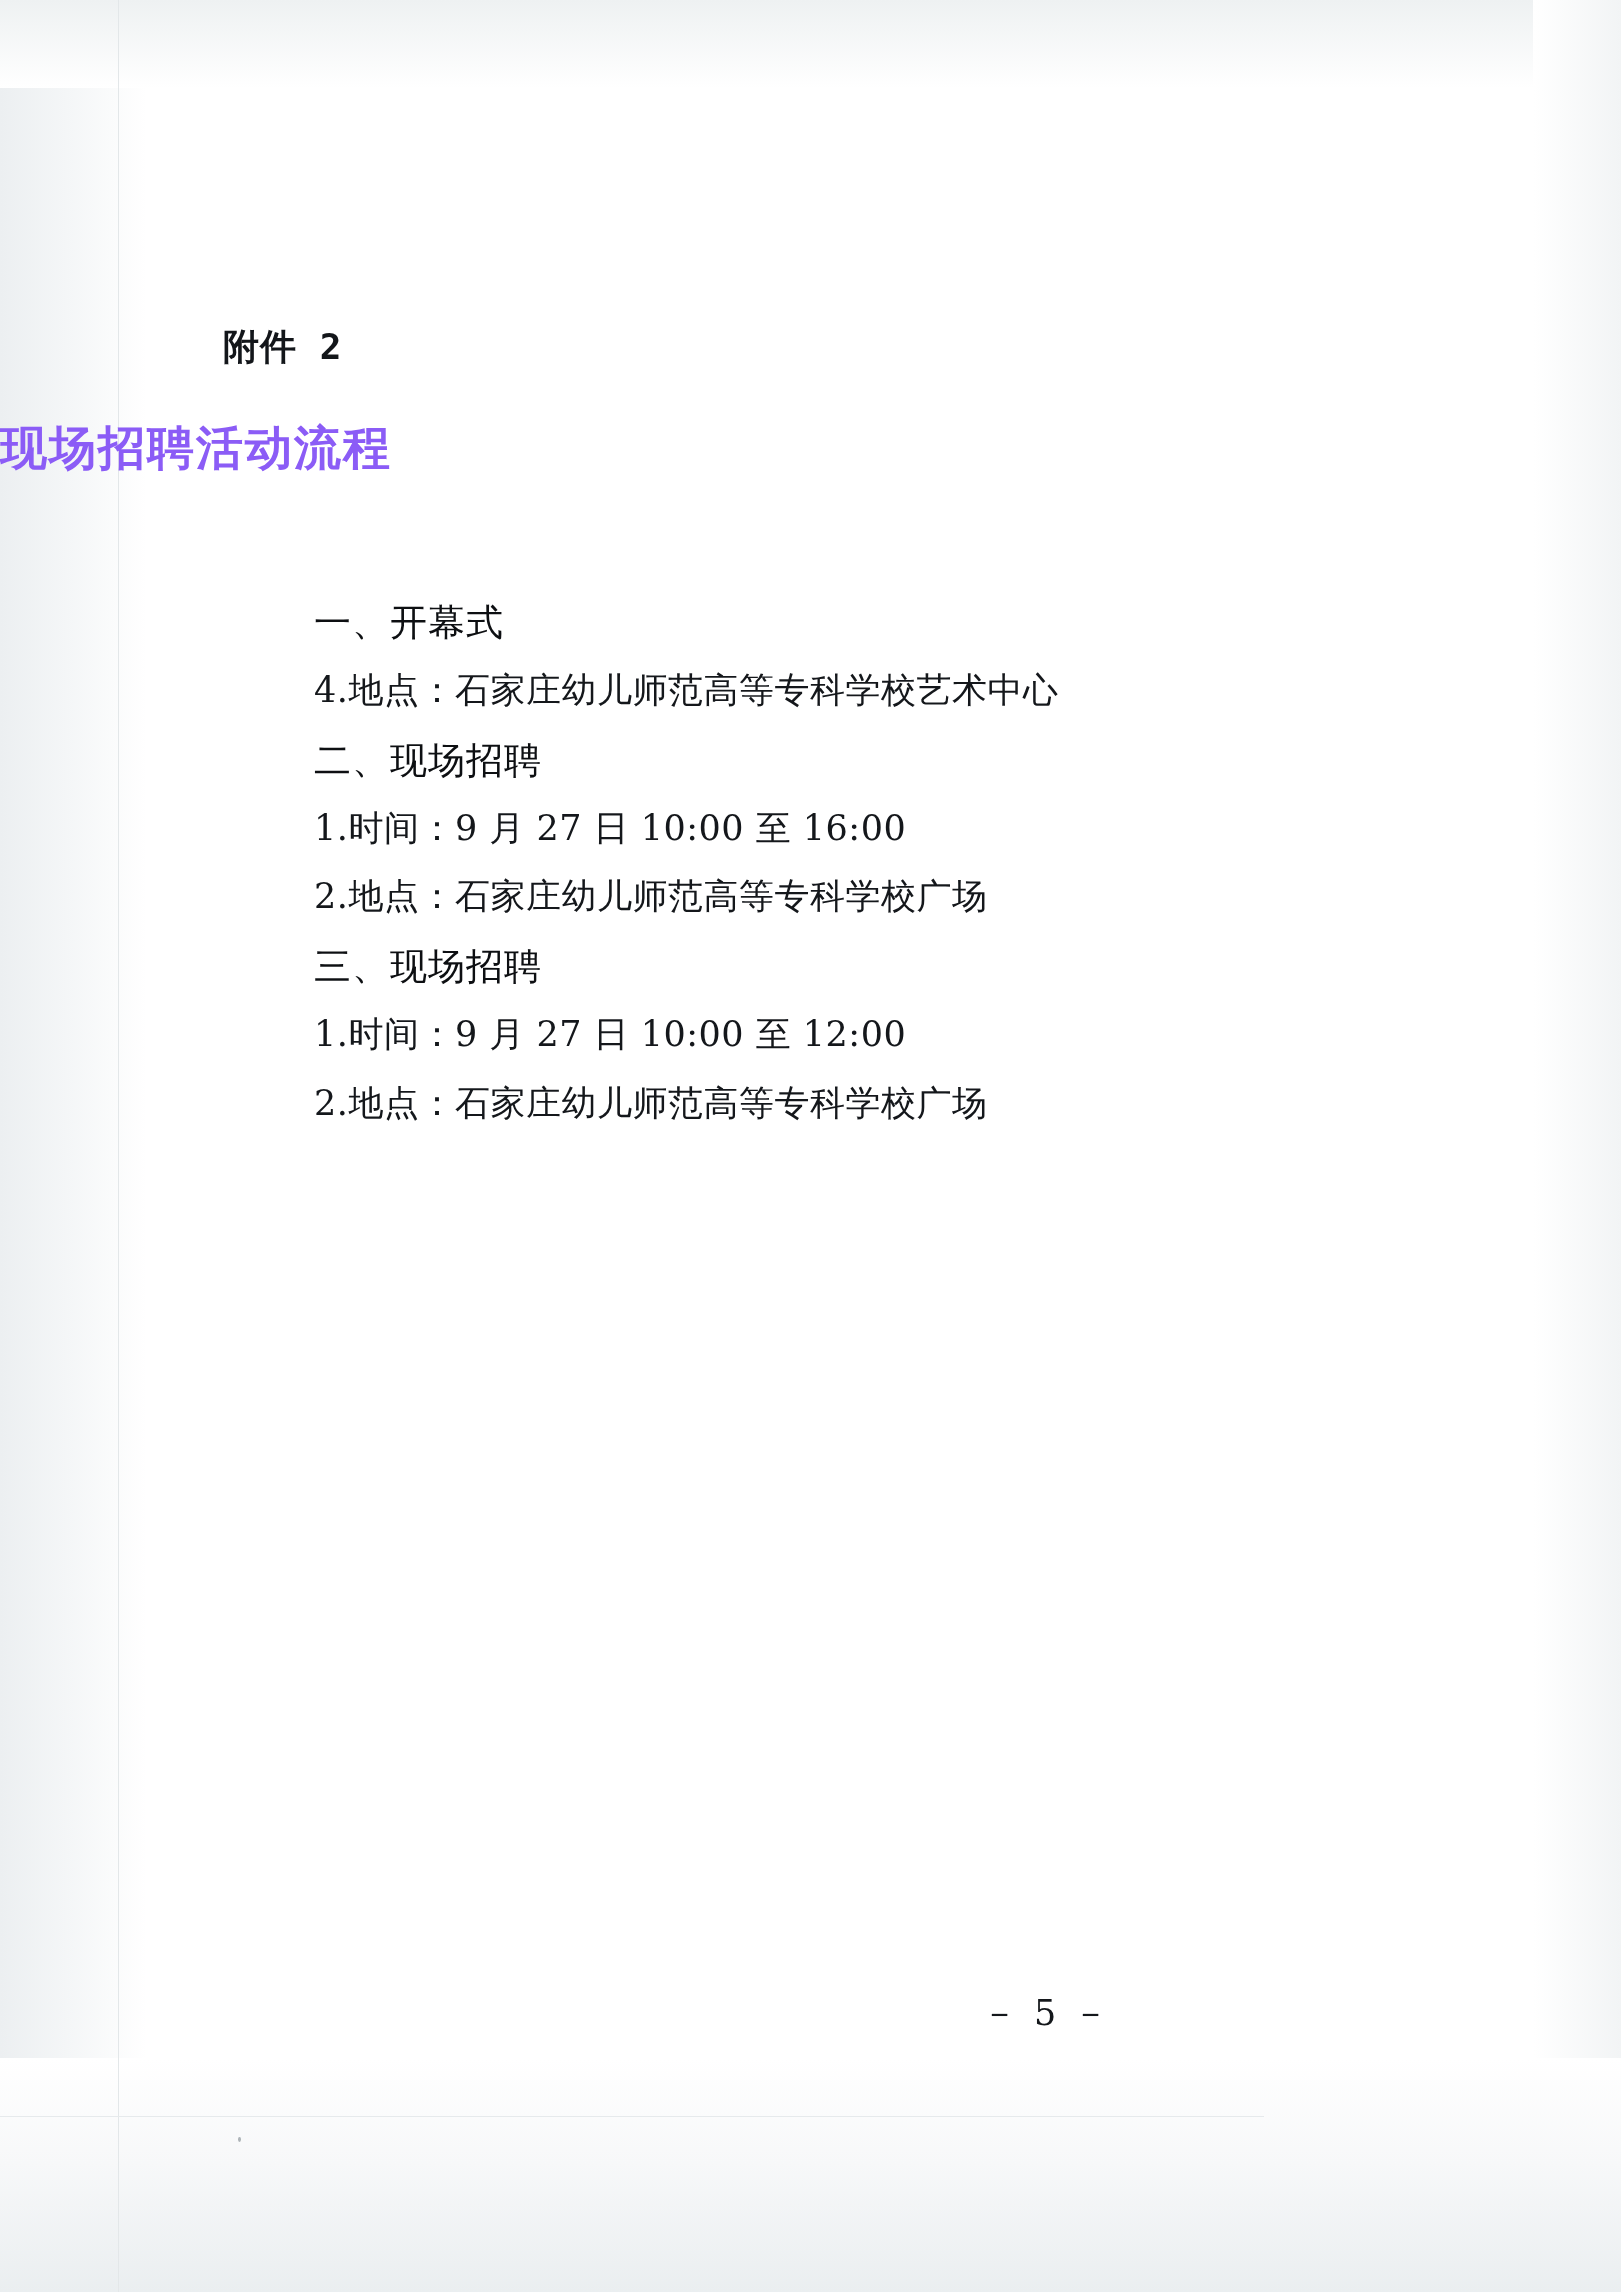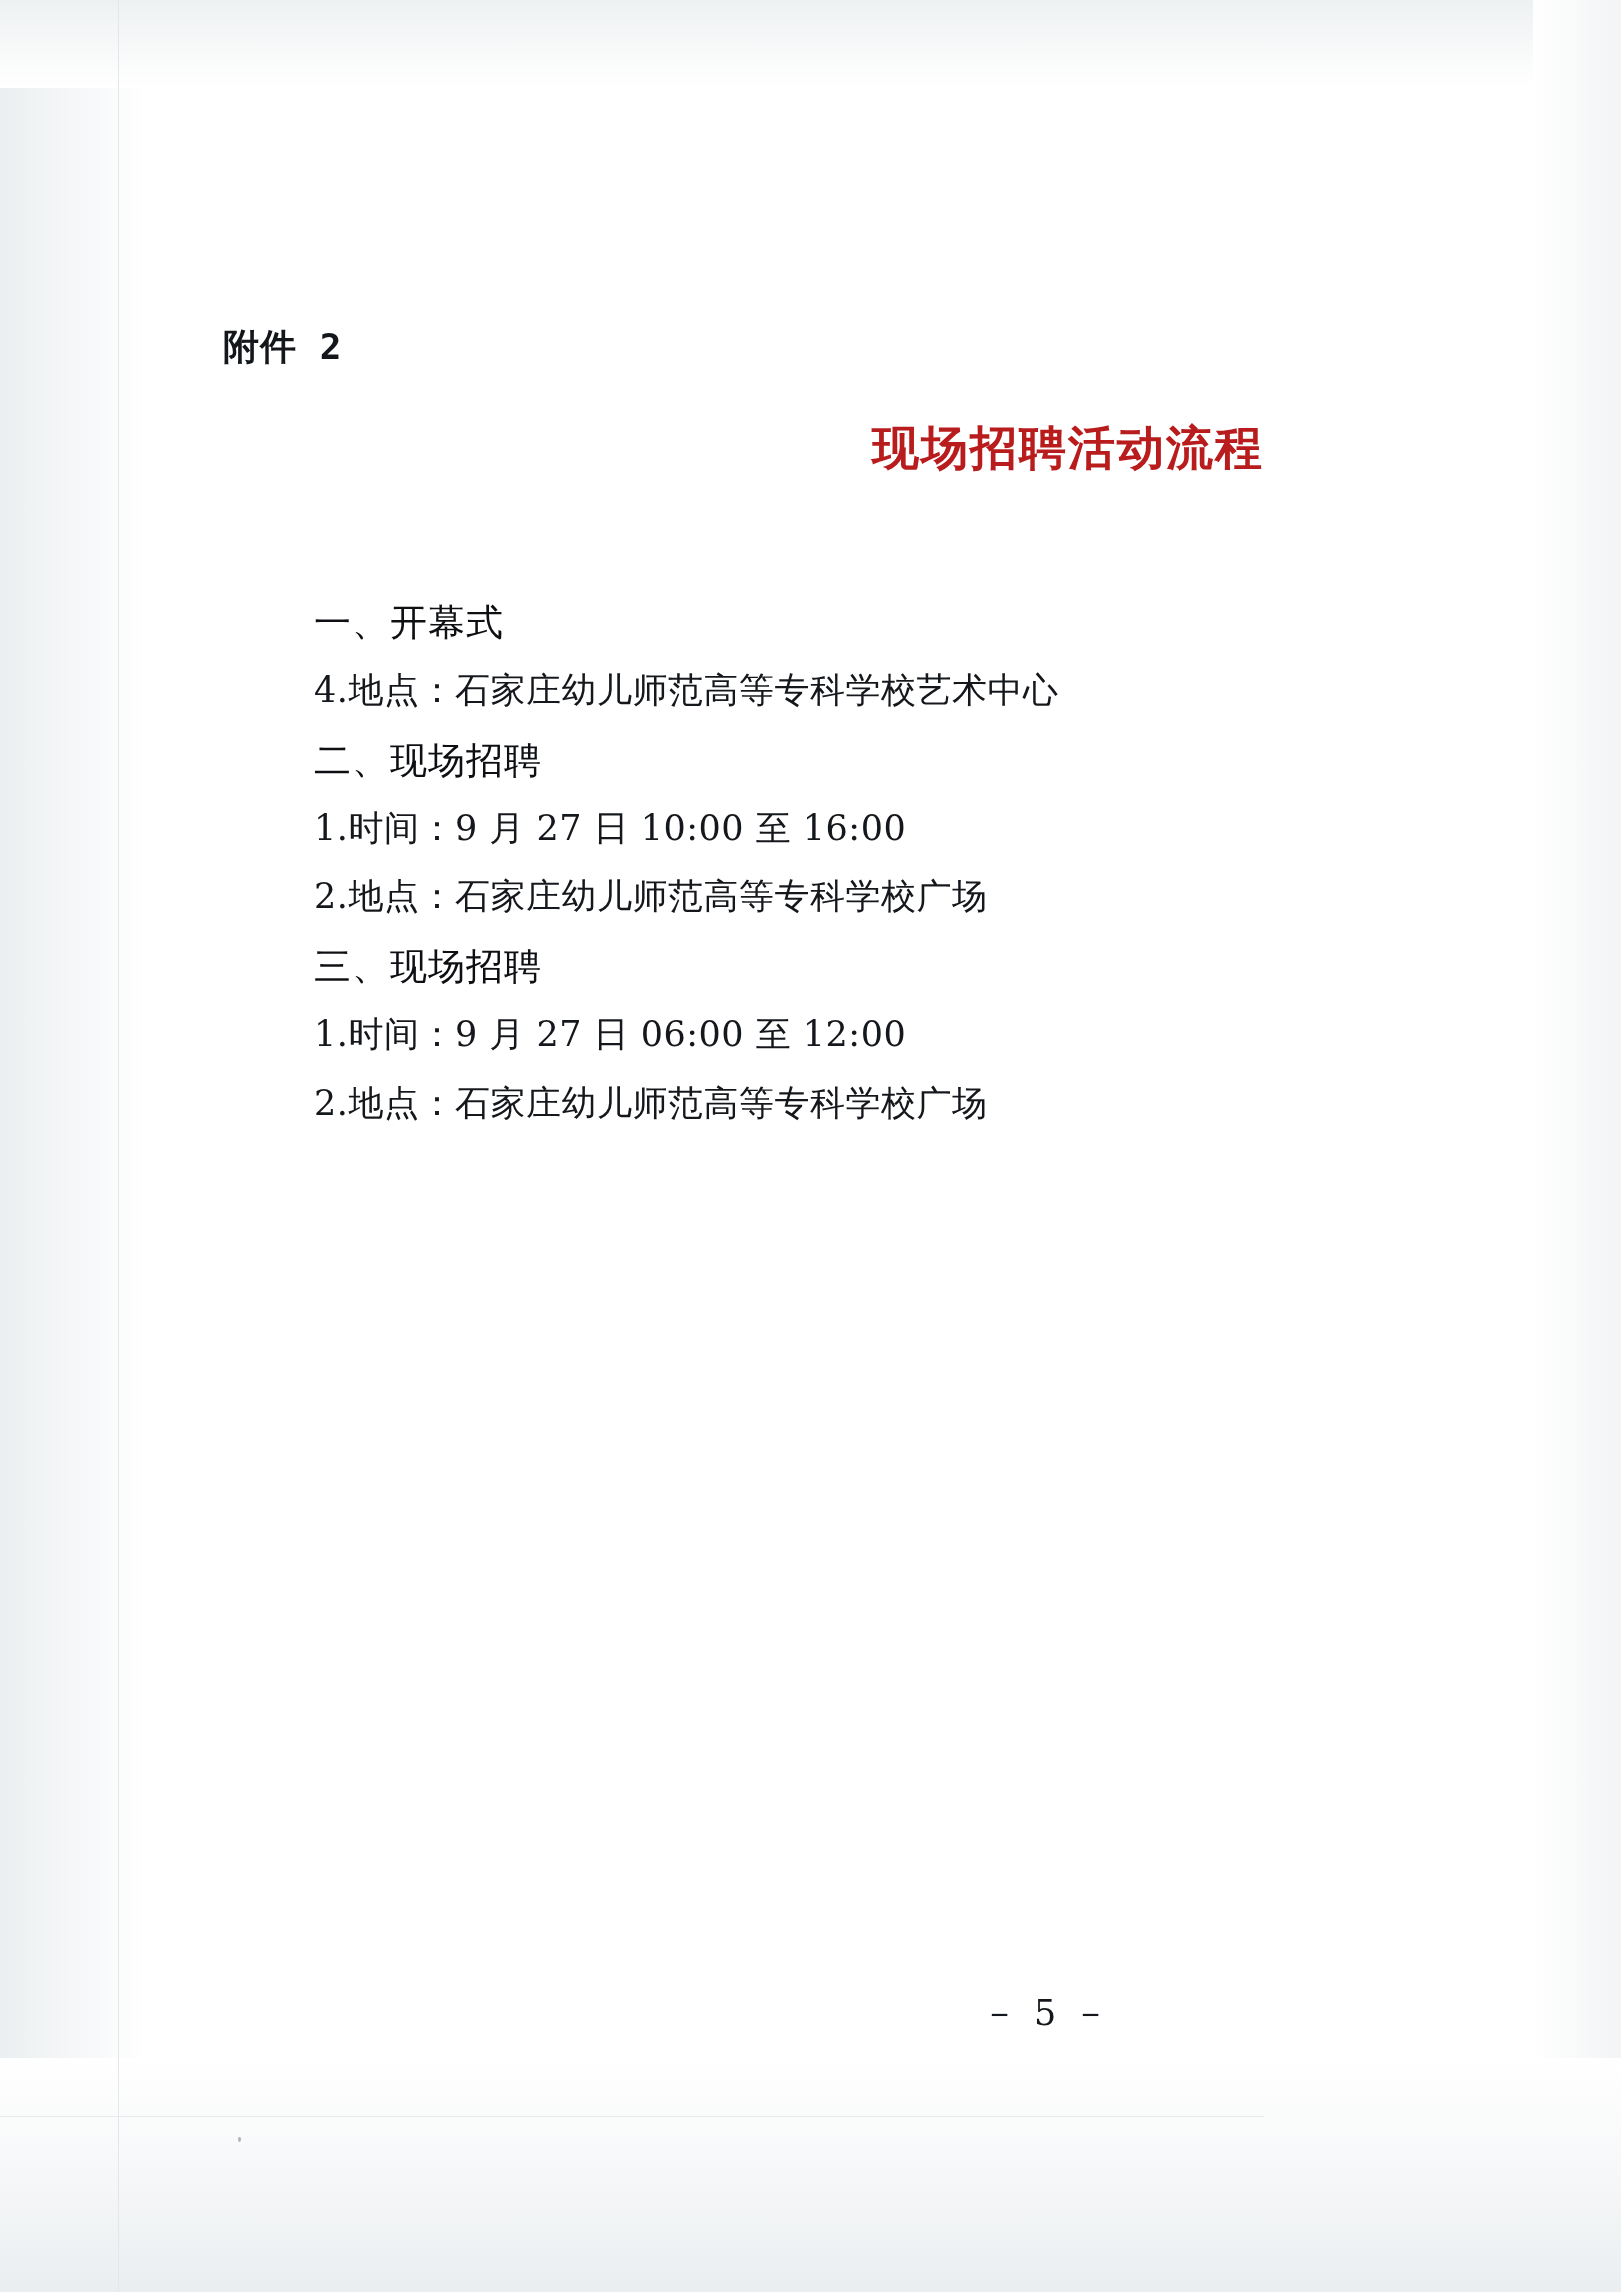--- a/index.html
+++ b/index.html
@@ -90,24 +90,24 @@
     font-weight: 700;
     color: #13161a;
     letter-spacing: 1px;
   }
 
   .doc-title {
     position: absolute;
     left: 0;
     top: 417px;
     width: 1264px;
-    text-align: right;
+    text-align: left;
     font-size: 47px;
     font-weight: 700;
-    color: #b91c1c;
+    color: #8b5cf6;
     letter-spacing: 2px;
     font-family: "DejaVu Serif", "Liberation Serif", serif;
   }
 
   .body-block {
     position: absolute;
     left: 314px;
     top: 598px;
     width: 921px;
   }
@@ -184,21 +184,21 @@
       </div>
 
       <div class="section-block">
         <div class="section-heading">二、现场招聘</div>
         <div class="section-line">1.时间：9 月 27 日 10:00 至 16:00</div>
         <div class="section-line">2.地点：石家庄幼儿师范高等专科学校广场</div>
       </div>
 
       <div class="section-block">
         <div class="section-heading">三、现场招聘</div>
-        <div class="section-line">1.时间：9 月 27 日 06:00 至 12:00</div>
+        <div class="section-line">1.时间：9 月 27 日 10:00 至 12:00</div>
         <div class="section-line">2.地点：石家庄幼儿师范高等专科学校广场</div>
       </div>
 
     </div>
 
     <div class="page-number">－ 5 －</div>
 
   </div>
 </div>
 

